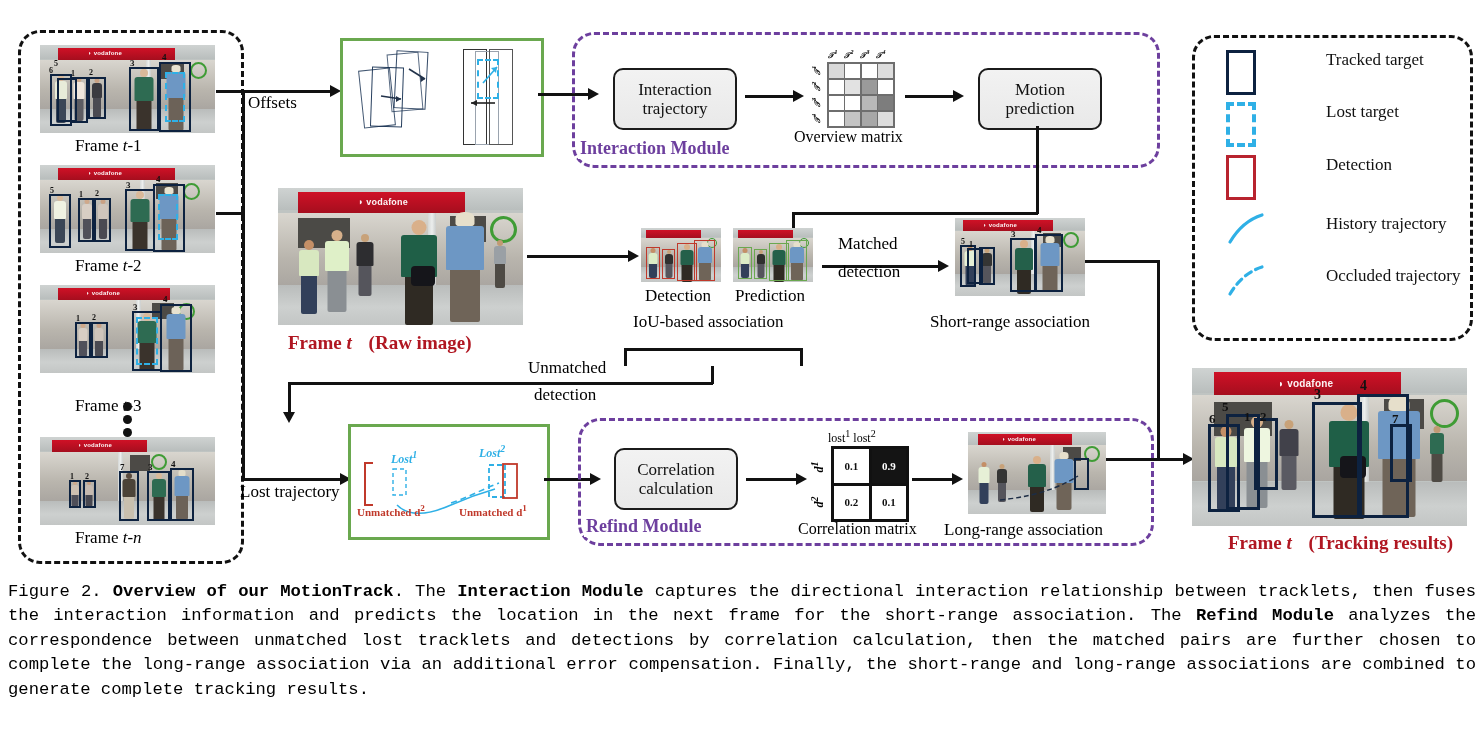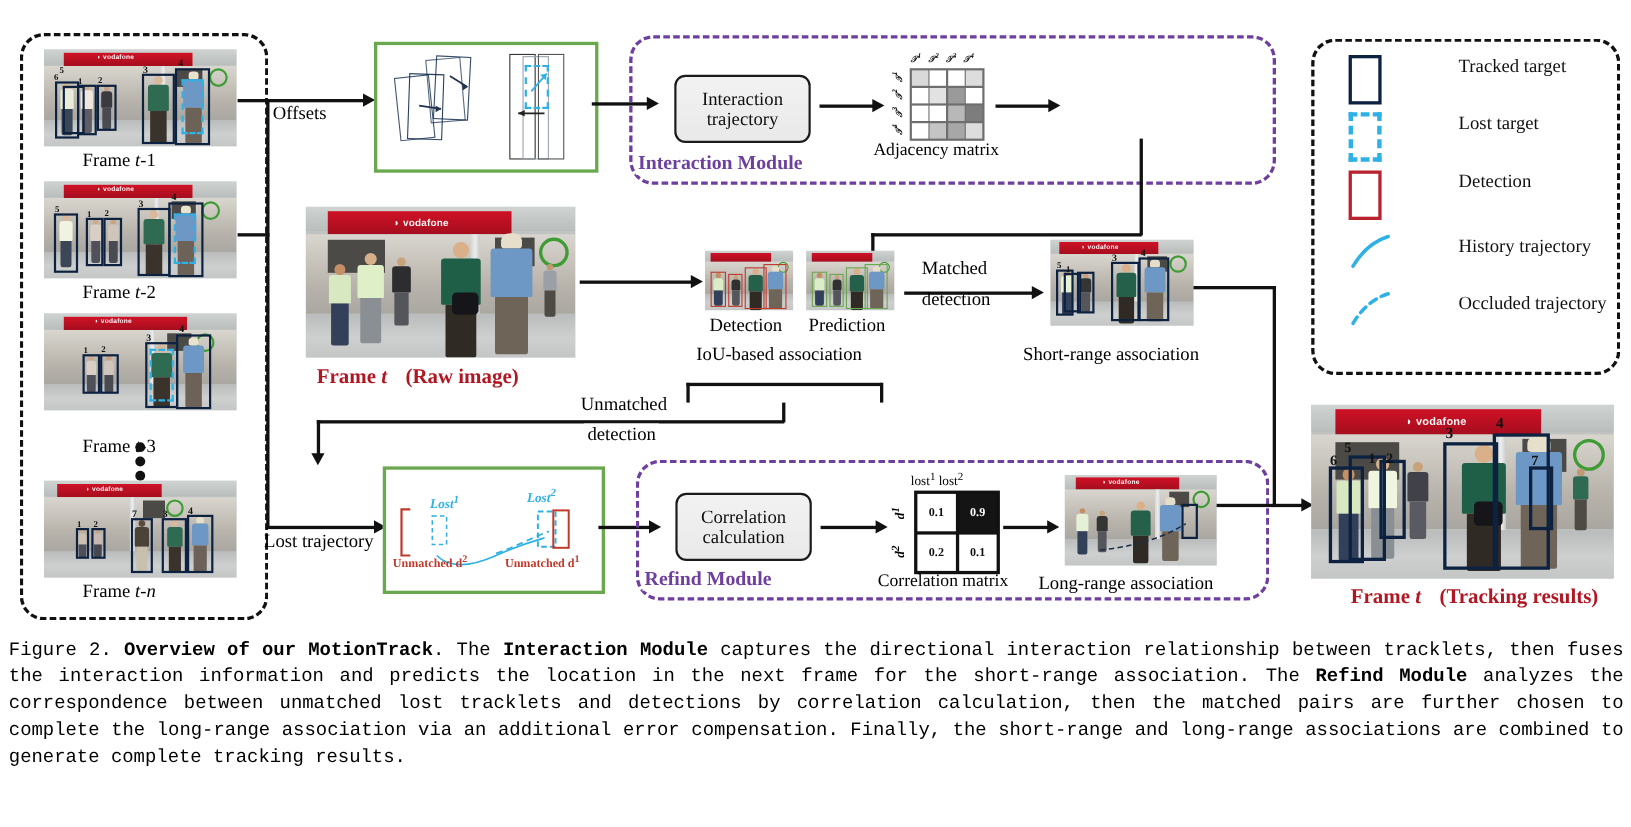--- a/index.html
+++ b/index.html
@@ -365,25 +365,31 @@
     <span class="mlab" style="left:17px;top:0;">𝒯<sup>2</sup></span>
     <span class="mlab" style="left:33px;top:0;">𝒯<sup>3</sup></span>
     <span class="mlab" style="left:49px;top:0;">𝒯<sup>4</sup></span>
   </div>
   <div class="abs" style="left:812px;top:62px;width:14px;height:62px;">
     <span class="mlab" style="left:0;top:2px;transform:rotate(-90deg);">𝒯<sup>1</sup></span>
     <span class="mlab" style="left:0;top:18px;transform:rotate(-90deg);">𝒯<sup>2</sup></span>
     <span class="mlab" style="left:0;top:34px;transform:rotate(-90deg);">𝒯<sup>3</sup></span>
     <span class="mlab" style="left:0;top:50px;transform:rotate(-90deg);">𝒯<sup>4</sup></span>
   </div>
-  <div class="lbl" style="left:794px;top:128px;font-size:16px;">Adjacency matrix</div>
+  <div class="lbl" style="left:794px;top:128px;font-size:16px;">Overview matrix</div>
 
   <div class="ln" style="left:905px;top:95px;width:50px;height:2.5px;"></div>
   <div class="arrowhead ah-r" style="left:953px;top:90px;"></div>
 
+  <div class="proc" style="left:978px;top:68px;width:120px;height:58px;font-size:17px;">
+    <div>
+      <div>Motion</div>
+      <div>prediction</div>
+    </div>
+  </div>
 
   <div class="ln" style="left:1036px;top:126px;width:2.5px;height:88px;"></div>
   <div class="ln" style="left:792px;top:212px;width:246px;height:2.5px;"></div>
   <div class="ln" style="left:792px;top:212px;width:2.5px;height:22px;"></div>
   <div class="arrowhead ah-d" style="left:787px;top:232px;"></div>
 
   <div class="photo" style="left:278px;top:188px;width:245px;height:137px;">
     <div class="sky"></div>
     <div class="band" style="top:4px;height:21px;left:20px;right:58px;"></div>
     <div class="vodalogo" style="left:80px;top:9px;font-size:9px;">◗ vodafone</div>

